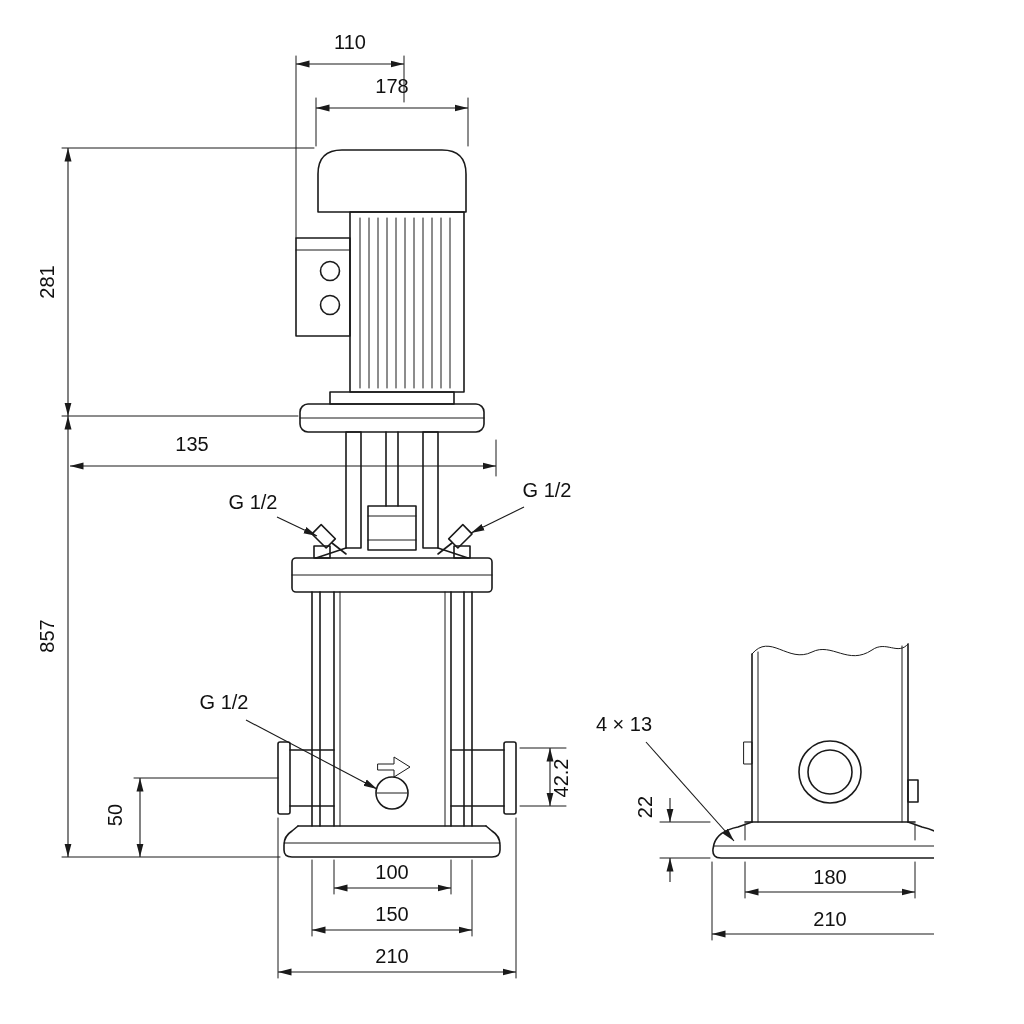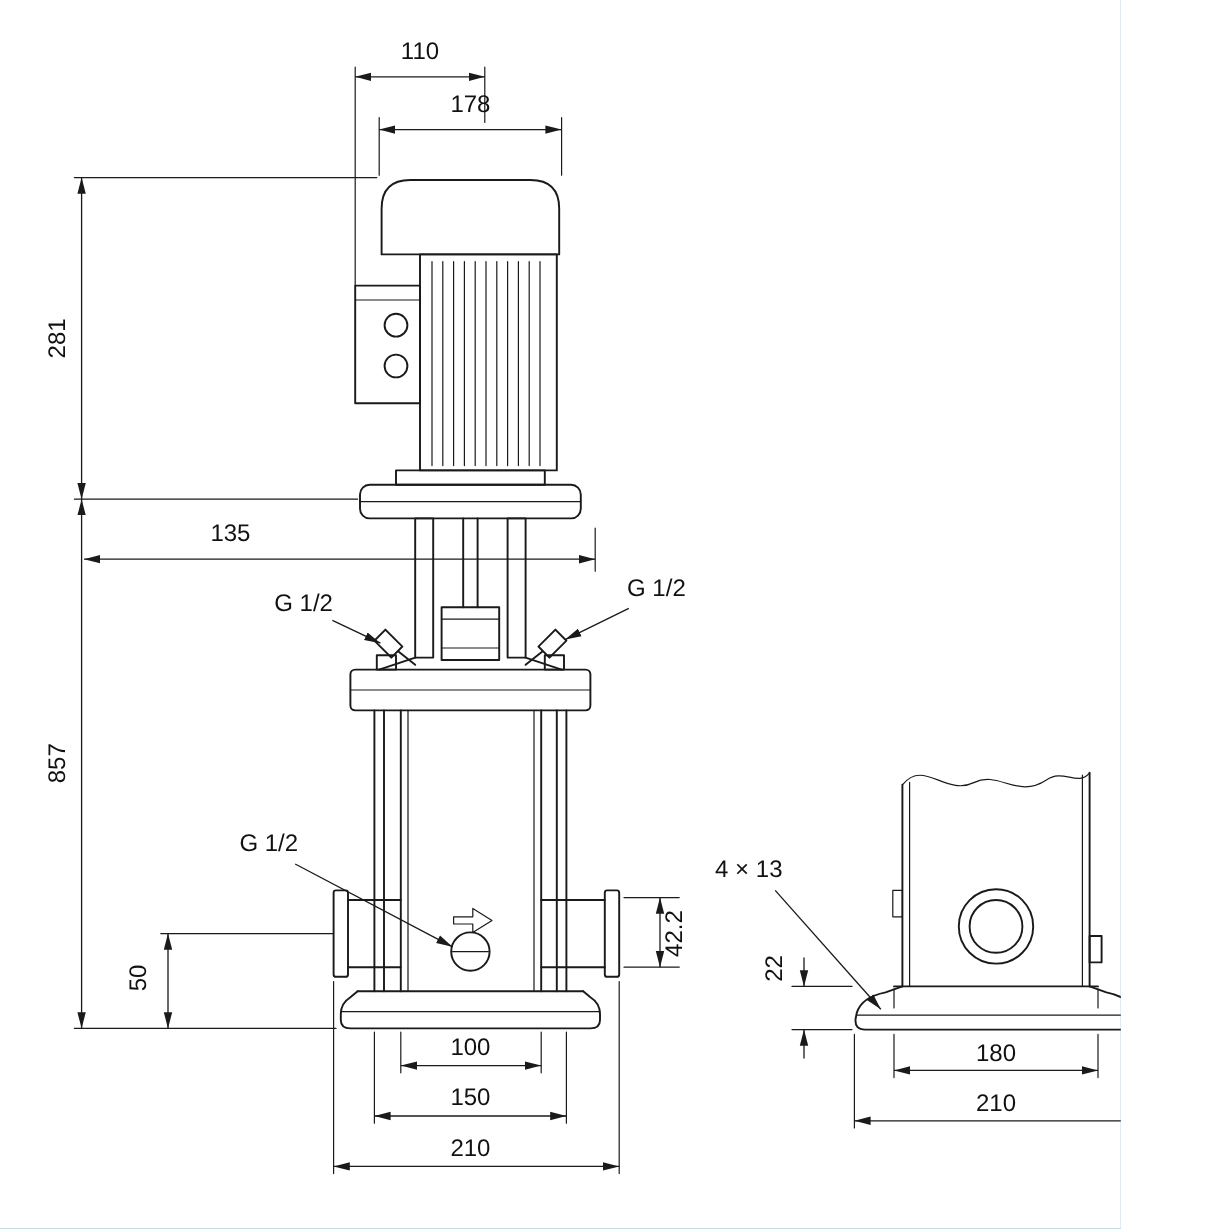--- a/index.html
+++ b/index.html
@@ -1,16 +1,16 @@
 <!DOCTYPE html>
 <html><head>
 <meta charset="utf-8">
 <style>
   html,body{margin:0;padding:0;background:#fff;}
-  .stage{position:relative;width:934px;height:1024px;background:#0ea5e9;overflow:hidden;
+  .stage{position:relative;width:934px;height:1024px;background:#14b8a6;overflow:hidden;
          font-family:"Liberation Sans",sans-serif;}
   svg{display:block;}
   .obj{fill:none;stroke:#1a1a1a;stroke-width:1.6;stroke-linejoin:round;stroke-linecap:round;}
   .thin{fill:none;stroke:#1a1a1a;stroke-width:1;stroke-linejoin:round;stroke-linecap:round;}
   .dim{fill:none;stroke:#1a1a1a;stroke-width:1.1;}
   .dimtext{font:20px "Liberation Sans",sans-serif;fill:#111;}
   .mid{text-anchor:middle;}
 </style>
 </head>
 <body>

